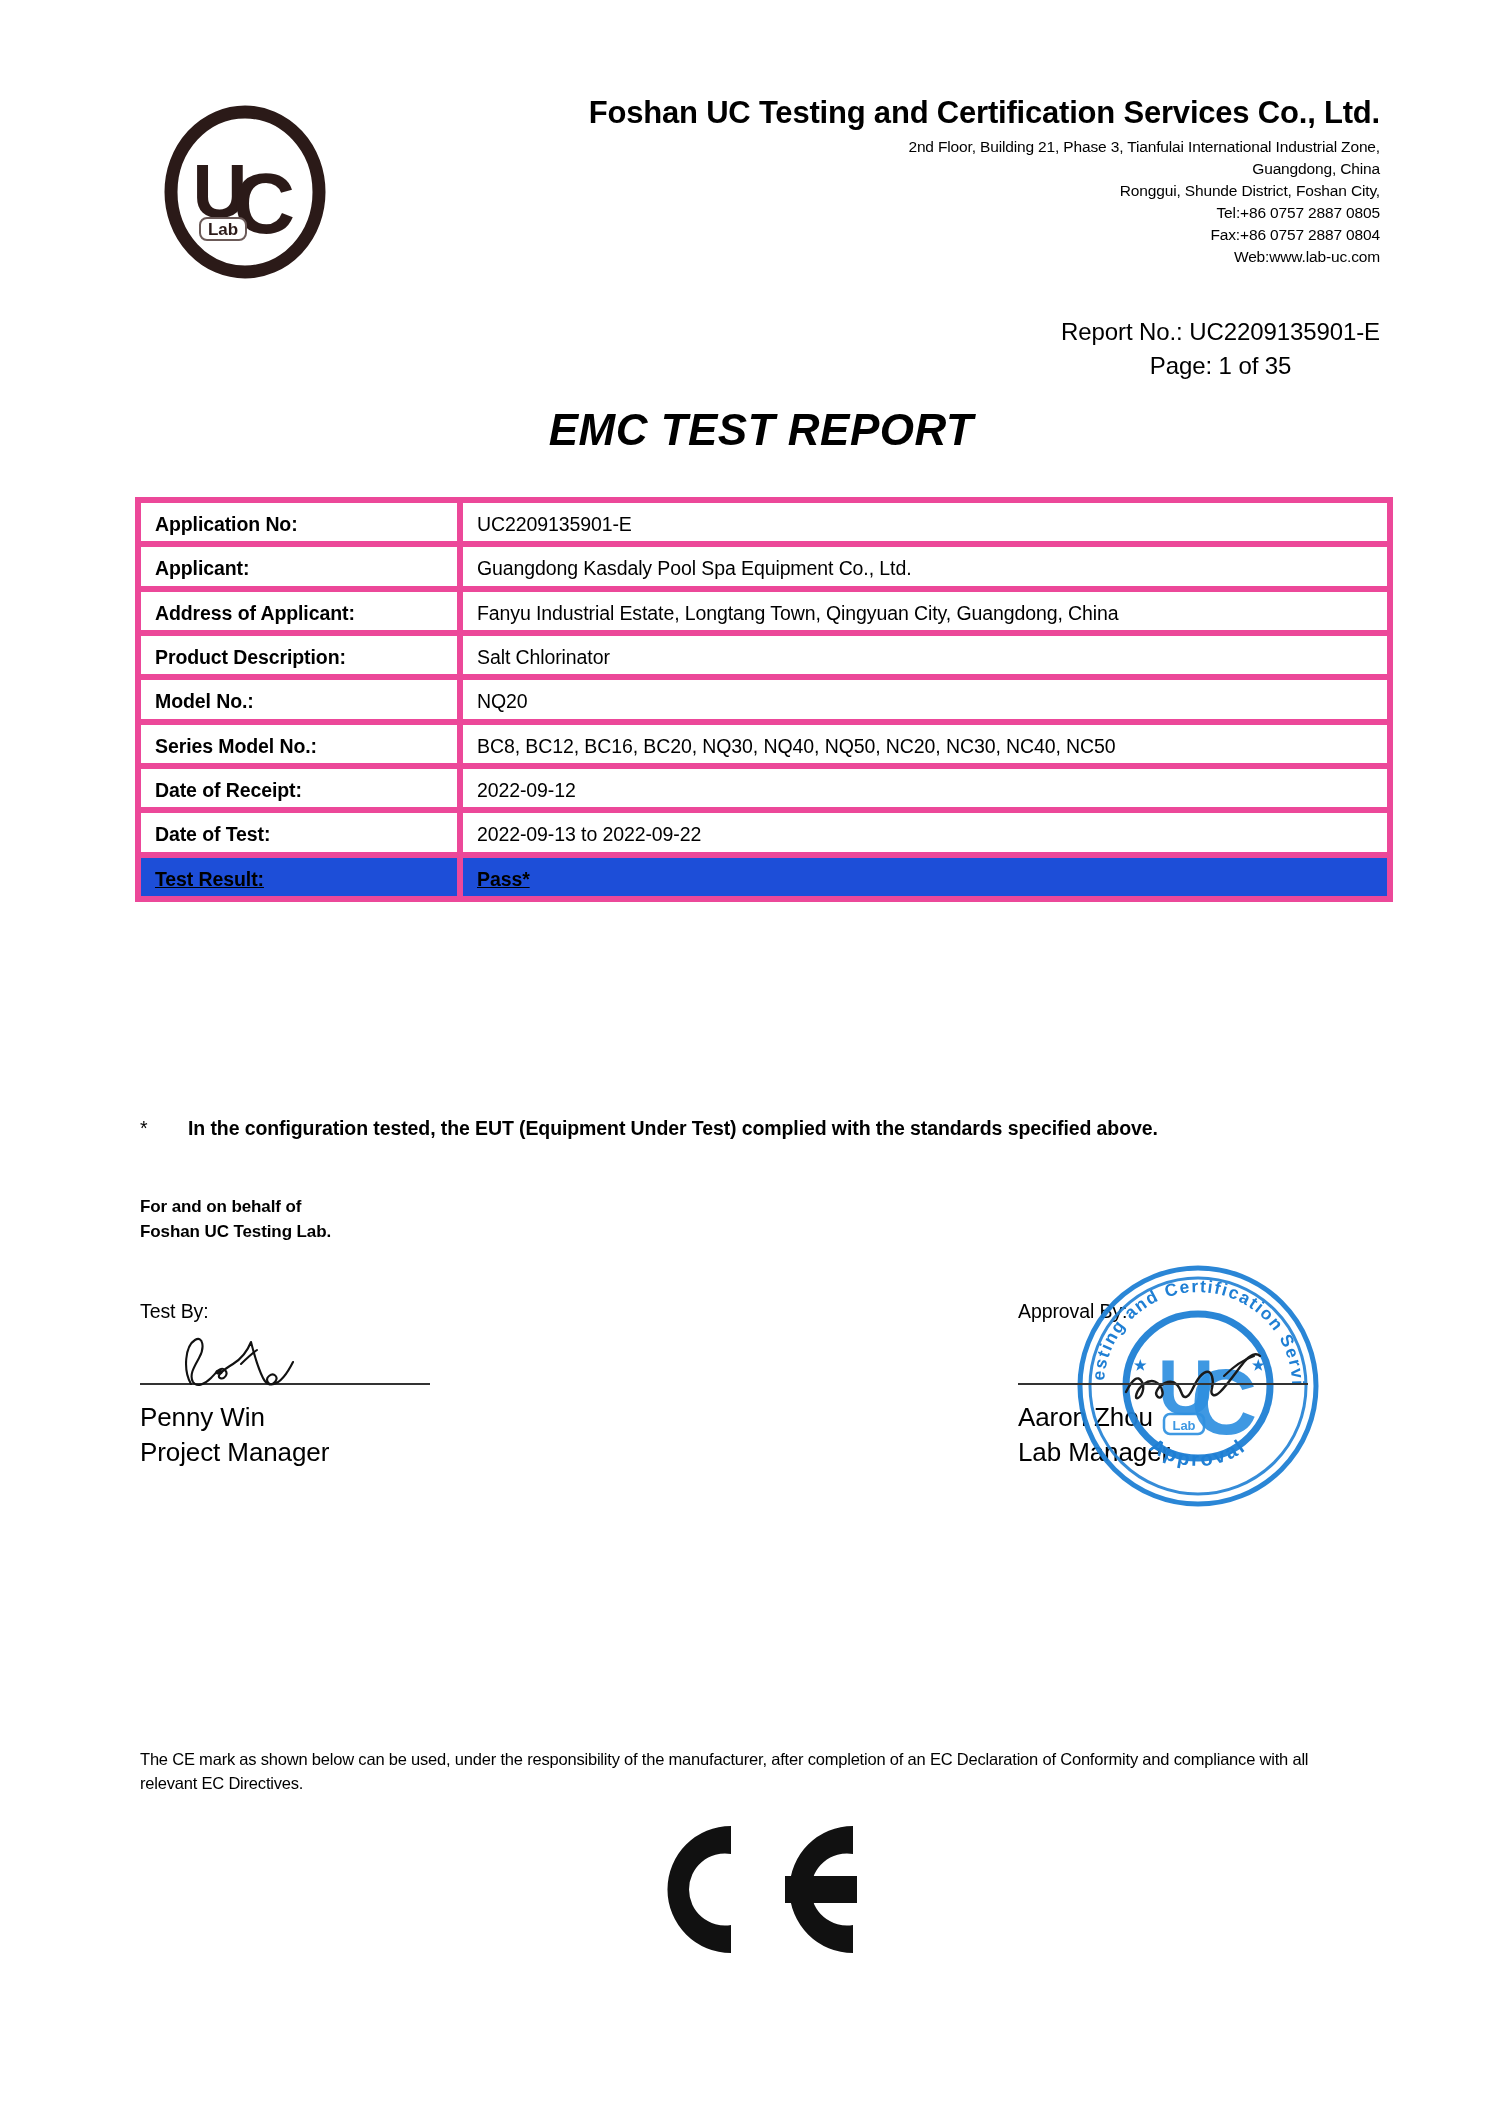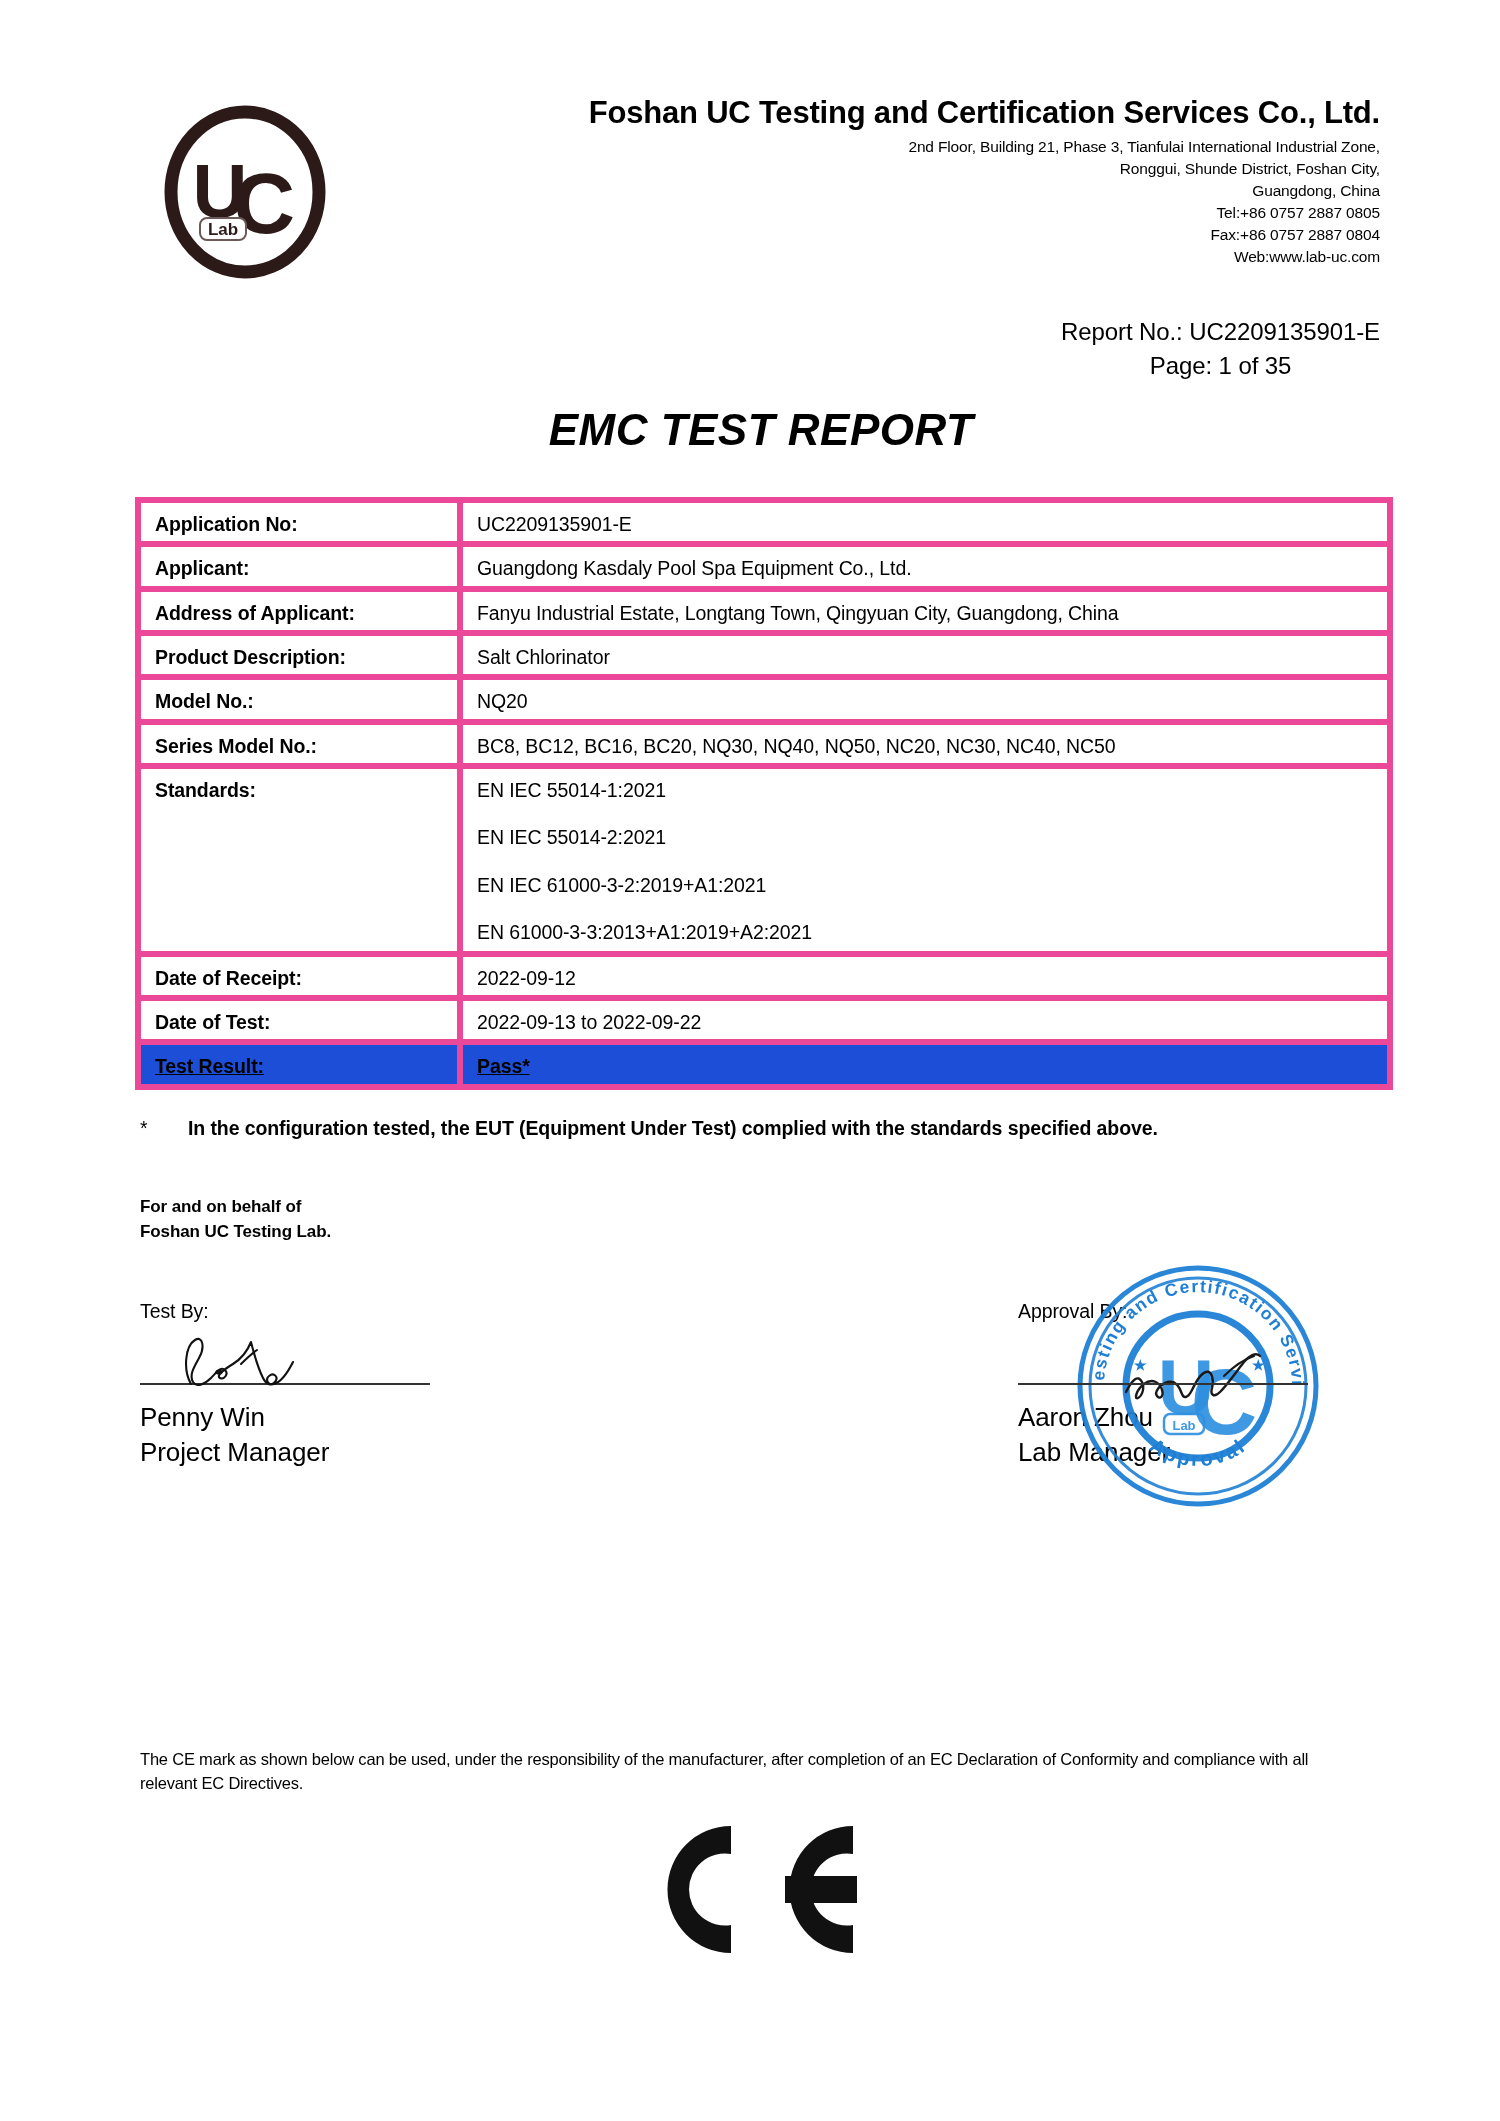--- a/index.html
+++ b/index.html
@@ -241,22 +241,22 @@
         <text x="104" y="128" font-family="'Liberation Sans', sans-serif" font-size="86" font-weight="bold" fill="#2b1a18" text-anchor="middle">C</text>
         <rect x="40" y="113" width="46" height="22" rx="7" ry="7" fill="#ffffff" stroke="#6b5a58" stroke-width="2"></rect>
         <text x="63" y="130" font-family="'Liberation Sans', sans-serif" font-size="17" font-weight="bold" fill="#2b1a18" text-anchor="middle">Lab</text>
       </svg>
     </div>
 
     <div class="company-block">
       <div class="company-name">Foshan UC Testing and Certification Services Co., Ltd.</div>
       <div class="company-addr">
         <div>2nd Floor, Building 21, Phase 3, Tianfulai International Industrial Zone,</div>
+        <div>Guangdong, China</div>
         <div>Ronggui, Shunde District, Foshan City,</div>
-        <div>Guangdong, China</div>
         <div>Tel:+86 0757 2887 0805</div>
         <div>Fax:+86 0757 2887 0804</div>
         <div>Web:www.lab-uc.com</div>
       </div>
     </div>
   </div>
 
   <div class="report-meta">
     <div>Report No.: UC2209135901-E</div>
     <div>Page: 1 of 35</div>
@@ -282,31 +282,20 @@
         <td class="label">Product Description:</td>
         <td>Salt Chlorinator</td>
       </tr>
       <tr>
         <td class="label">Model No.:</td>
         <td>NQ20</td>
       </tr>
       <tr>
         <td class="label">Series Model No.:</td>
         <td>BC8, BC12, BC16, BC20, NQ30, NQ40, NQ50, NC20, NC30, NC40, NC50</td>
-      </tr>
-      <tr>
-        <td class="label">Standards:</td>
-        <td>
-          <div class="std-list">
-            <div>EN IEC 55014-1:2021</div>
-            <div>EN IEC 55014-2:2021</div>
-            <div>EN IEC 61000-3-2:2019+A1:2021</div>
-            <div>EN 61000-3-3:2013+A1:2019+A2:2021</div>
-          </div>
-        </td>
       </tr>
       <tr>
         <td class="label">Date of Receipt:</td>
         <td>2022-09-12</td>
       </tr>
       <tr>
         <td class="label">Date of Test:</td>
         <td>2022-09-13 to 2022-09-22</td>
       </tr>
       <tr class="result">

